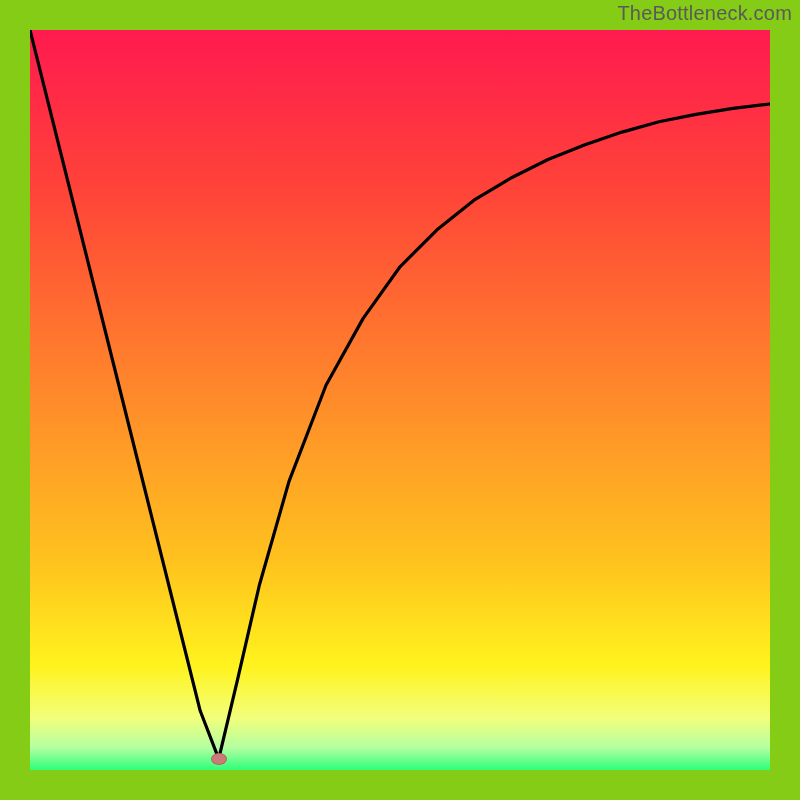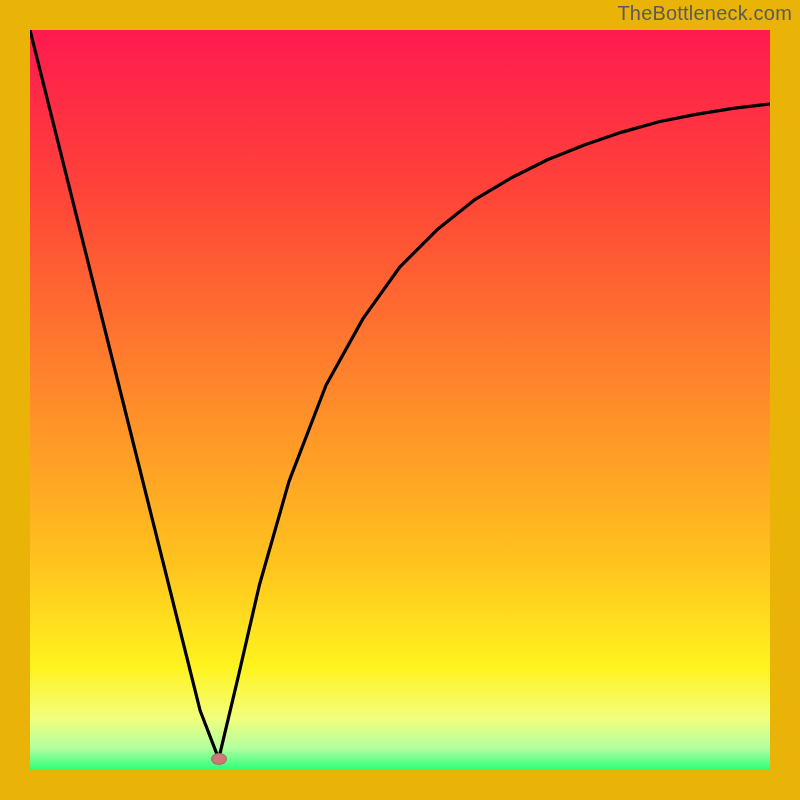--- a/index.html
+++ b/index.html
@@ -8,21 +8,21 @@
     width: 800px;
     height: 800px;
     background: #000;
     overflow: hidden;
     font-family: Arial, Helvetica, sans-serif;
   }
   .frame {
     position: relative;
     width: 800px;
     height: 800px;
-    background: #eab308;
+    background: #84cc16;
   }
   .plot-area {
     position: absolute;
     left: 30px;
     top: 30px;
     width: 740px;
     height: 740px;
     
     background: linear-gradient(
       to bottom,

